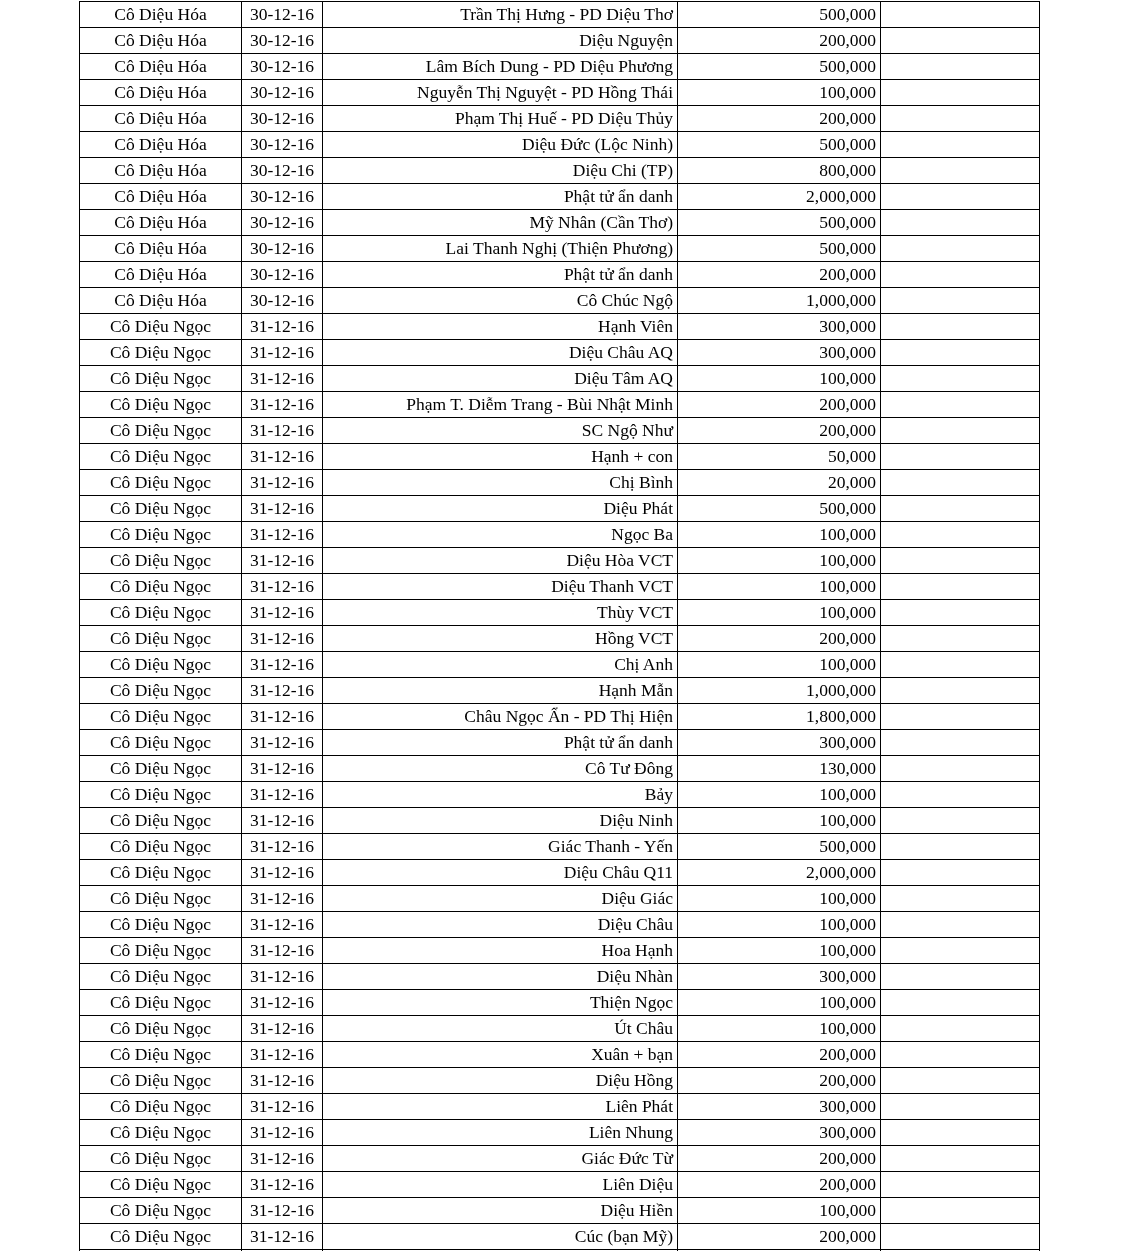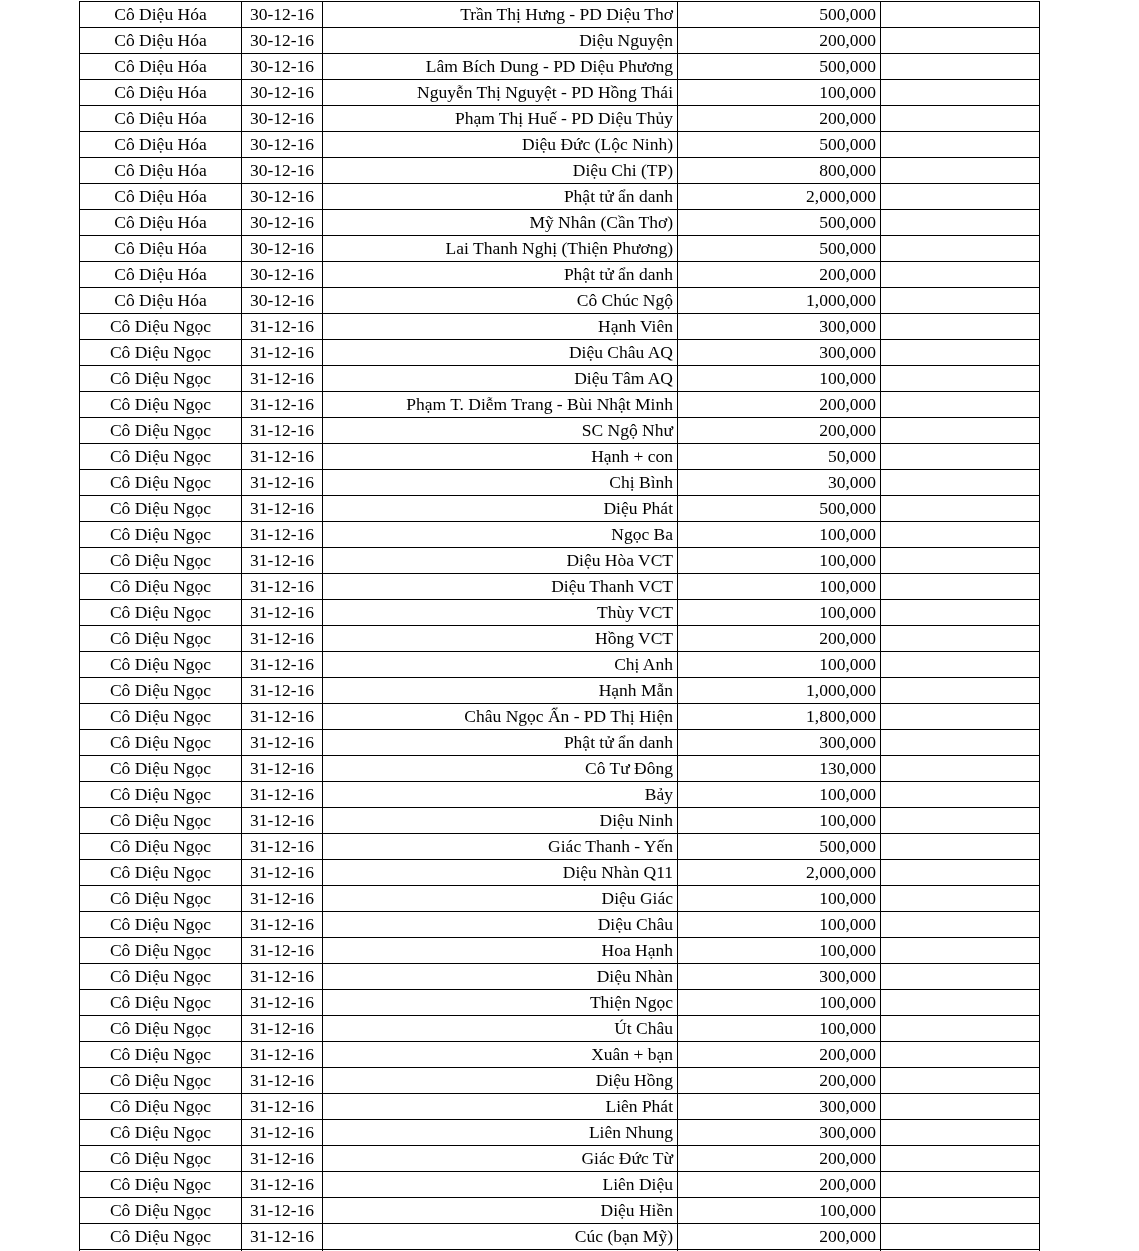--- a/index.html
+++ b/index.html
@@ -184,21 +184,21 @@
           <td class="donor">Cô Diệu Ngọc</td>
           <td class="date">31-12-16</td>
           <td class="name">Hạnh + con</td>
           <td class="amount">50,000</td>
           <td class="note"></td>
         </tr>
         <tr>
           <td class="donor">Cô Diệu Ngọc</td>
           <td class="date">31-12-16</td>
           <td class="name">Chị Bình</td>
-          <td class="amount">30,000</td>
+          <td class="amount">20,000</td>
           <td class="note"></td>
         </tr>
         <tr>
           <td class="donor">Cô Diệu Ngọc</td>
           <td class="date">31-12-16</td>
           <td class="name">Diệu Phát</td>
           <td class="amount">500,000</td>
           <td class="note"></td>
         </tr>
         <tr>
@@ -288,21 +288,21 @@
         <tr>
           <td class="donor">Cô Diệu Ngọc</td>
           <td class="date">31-12-16</td>
           <td class="name">Giác Thanh - Yến</td>
           <td class="amount">500,000</td>
           <td class="note"></td>
         </tr>
         <tr>
           <td class="donor">Cô Diệu Ngọc</td>
           <td class="date">31-12-16</td>
-          <td class="name">Diệu Nhàn Q11</td>
+          <td class="name">Diệu Châu Q11</td>
           <td class="amount">2,000,000</td>
           <td class="note"></td>
         </tr>
         <tr>
           <td class="donor">Cô Diệu Ngọc</td>
           <td class="date">31-12-16</td>
           <td class="name">Diệu Giác</td>
           <td class="amount">100,000</td>
           <td class="note"></td>
         </tr>

